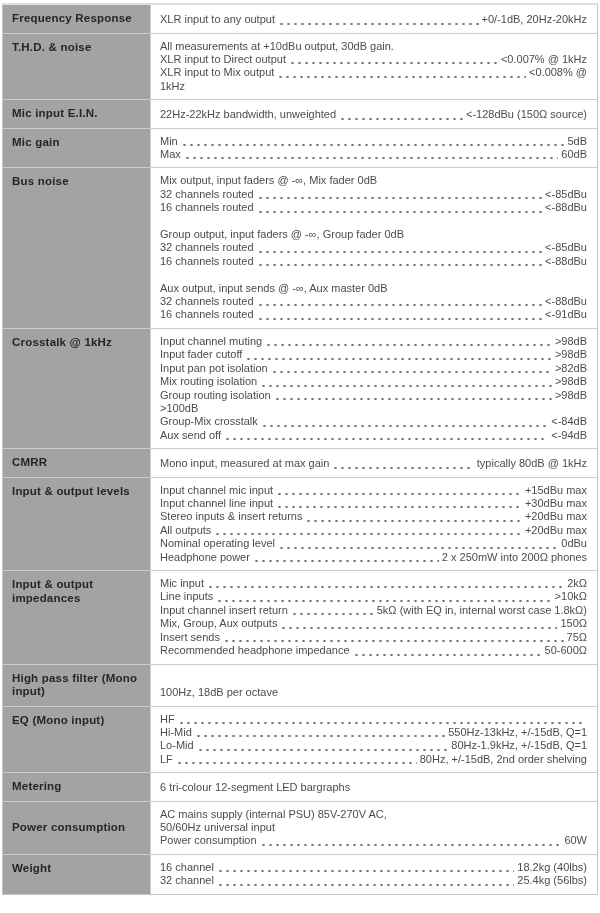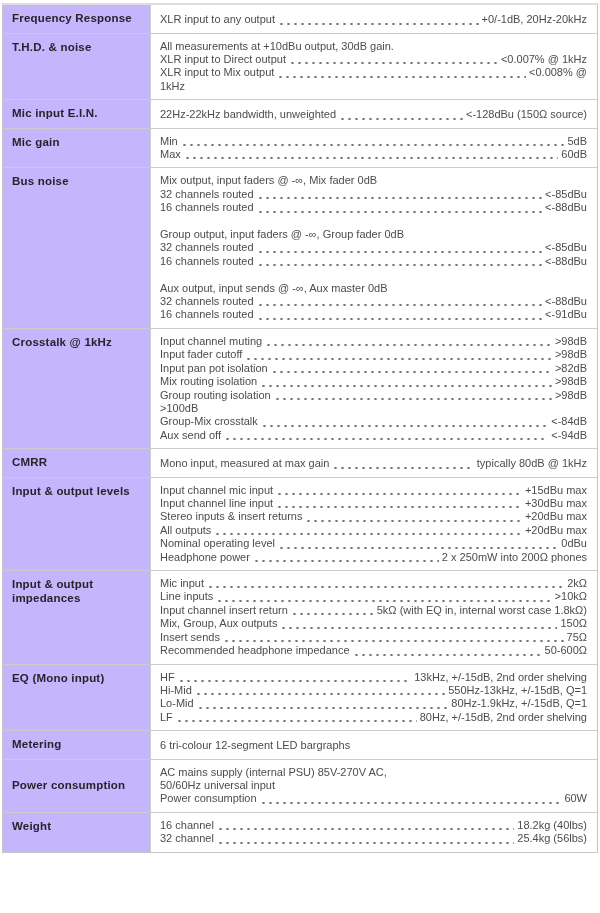--- a/index.html
+++ b/index.html
@@ -6,21 +6,21 @@
   body{font-family:"Liberation Sans",sans-serif;}
   .spec-table{
     width:594px;margin:3px auto 0 2px;
     border:1px solid #c6c6c6;border-top:2px solid #dedede;
     background:#ffffff;
   }
   .row{display:flex;border-bottom:1px solid #cccccc;}
   .row:last-child{border-bottom:none;}
   .cell-label{
     width:148px;flex:0 0 148px;box-sizing:border-box;
-    background:#c4b5fd;border-right:1px solid #cccccc;
+    background:#a3a3a3;border-right:1px solid #cccccc;
     padding:7px 6px 7px 9px;
     font-size:11.5px;font-weight:bold;line-height:13.5px;
     color:#2a222b;letter-spacing:.2px;
   }
   .row.vcenter-label .cell-label{display:flex;align-items:center;}
   .cell-value{
     flex:1 1 auto;box-sizing:border-box;
     padding:6px 10px 6px 9px;
     font-size:11px;line-height:13.4px;color:#4c4c4c;
     display:flex;flex-direction:column;justify-content:flex-end;
@@ -268,28 +268,35 @@
           <span class="v">75Ω</span>
         </div>
       <div class="line">
           <span class="t">Recommended headphone impedance</span>
           <span class="dots"></span>
           <span class="v">50-600Ω</span>
         </div>
     </div>
   </div>
 
+  <div class="row">
+    <div class="cell-label"><span>High pass filter (Mono input)</span></div>
+    <div class="cell-value">
+      <div class="line plain">
+          <span class="t">100Hz, 18dB per octave</span>
+        </div>
+    </div>
+  </div>
 
   <div class="row">
     <div class="cell-label"><span>EQ (Mono input)</span></div>
     <div class="cell-value">
       <div class="line">
           <span class="t">HF</span>
           <span class="dots"></span>
-          <span class="v">13kHz, +/-15dB, 2nd order shelving</span>
         </div>
       <div class="line">
           <span class="t">Hi-Mid</span>
           <span class="dots"></span>
           <span class="v">550Hz-13kHz, +/-15dB, Q=1</span>
         </div>
       <div class="line">
           <span class="t">Lo-Mid</span>
           <span class="dots"></span>
           <span class="v">80Hz-1.9kHz, +/-15dB, Q=1</span>

